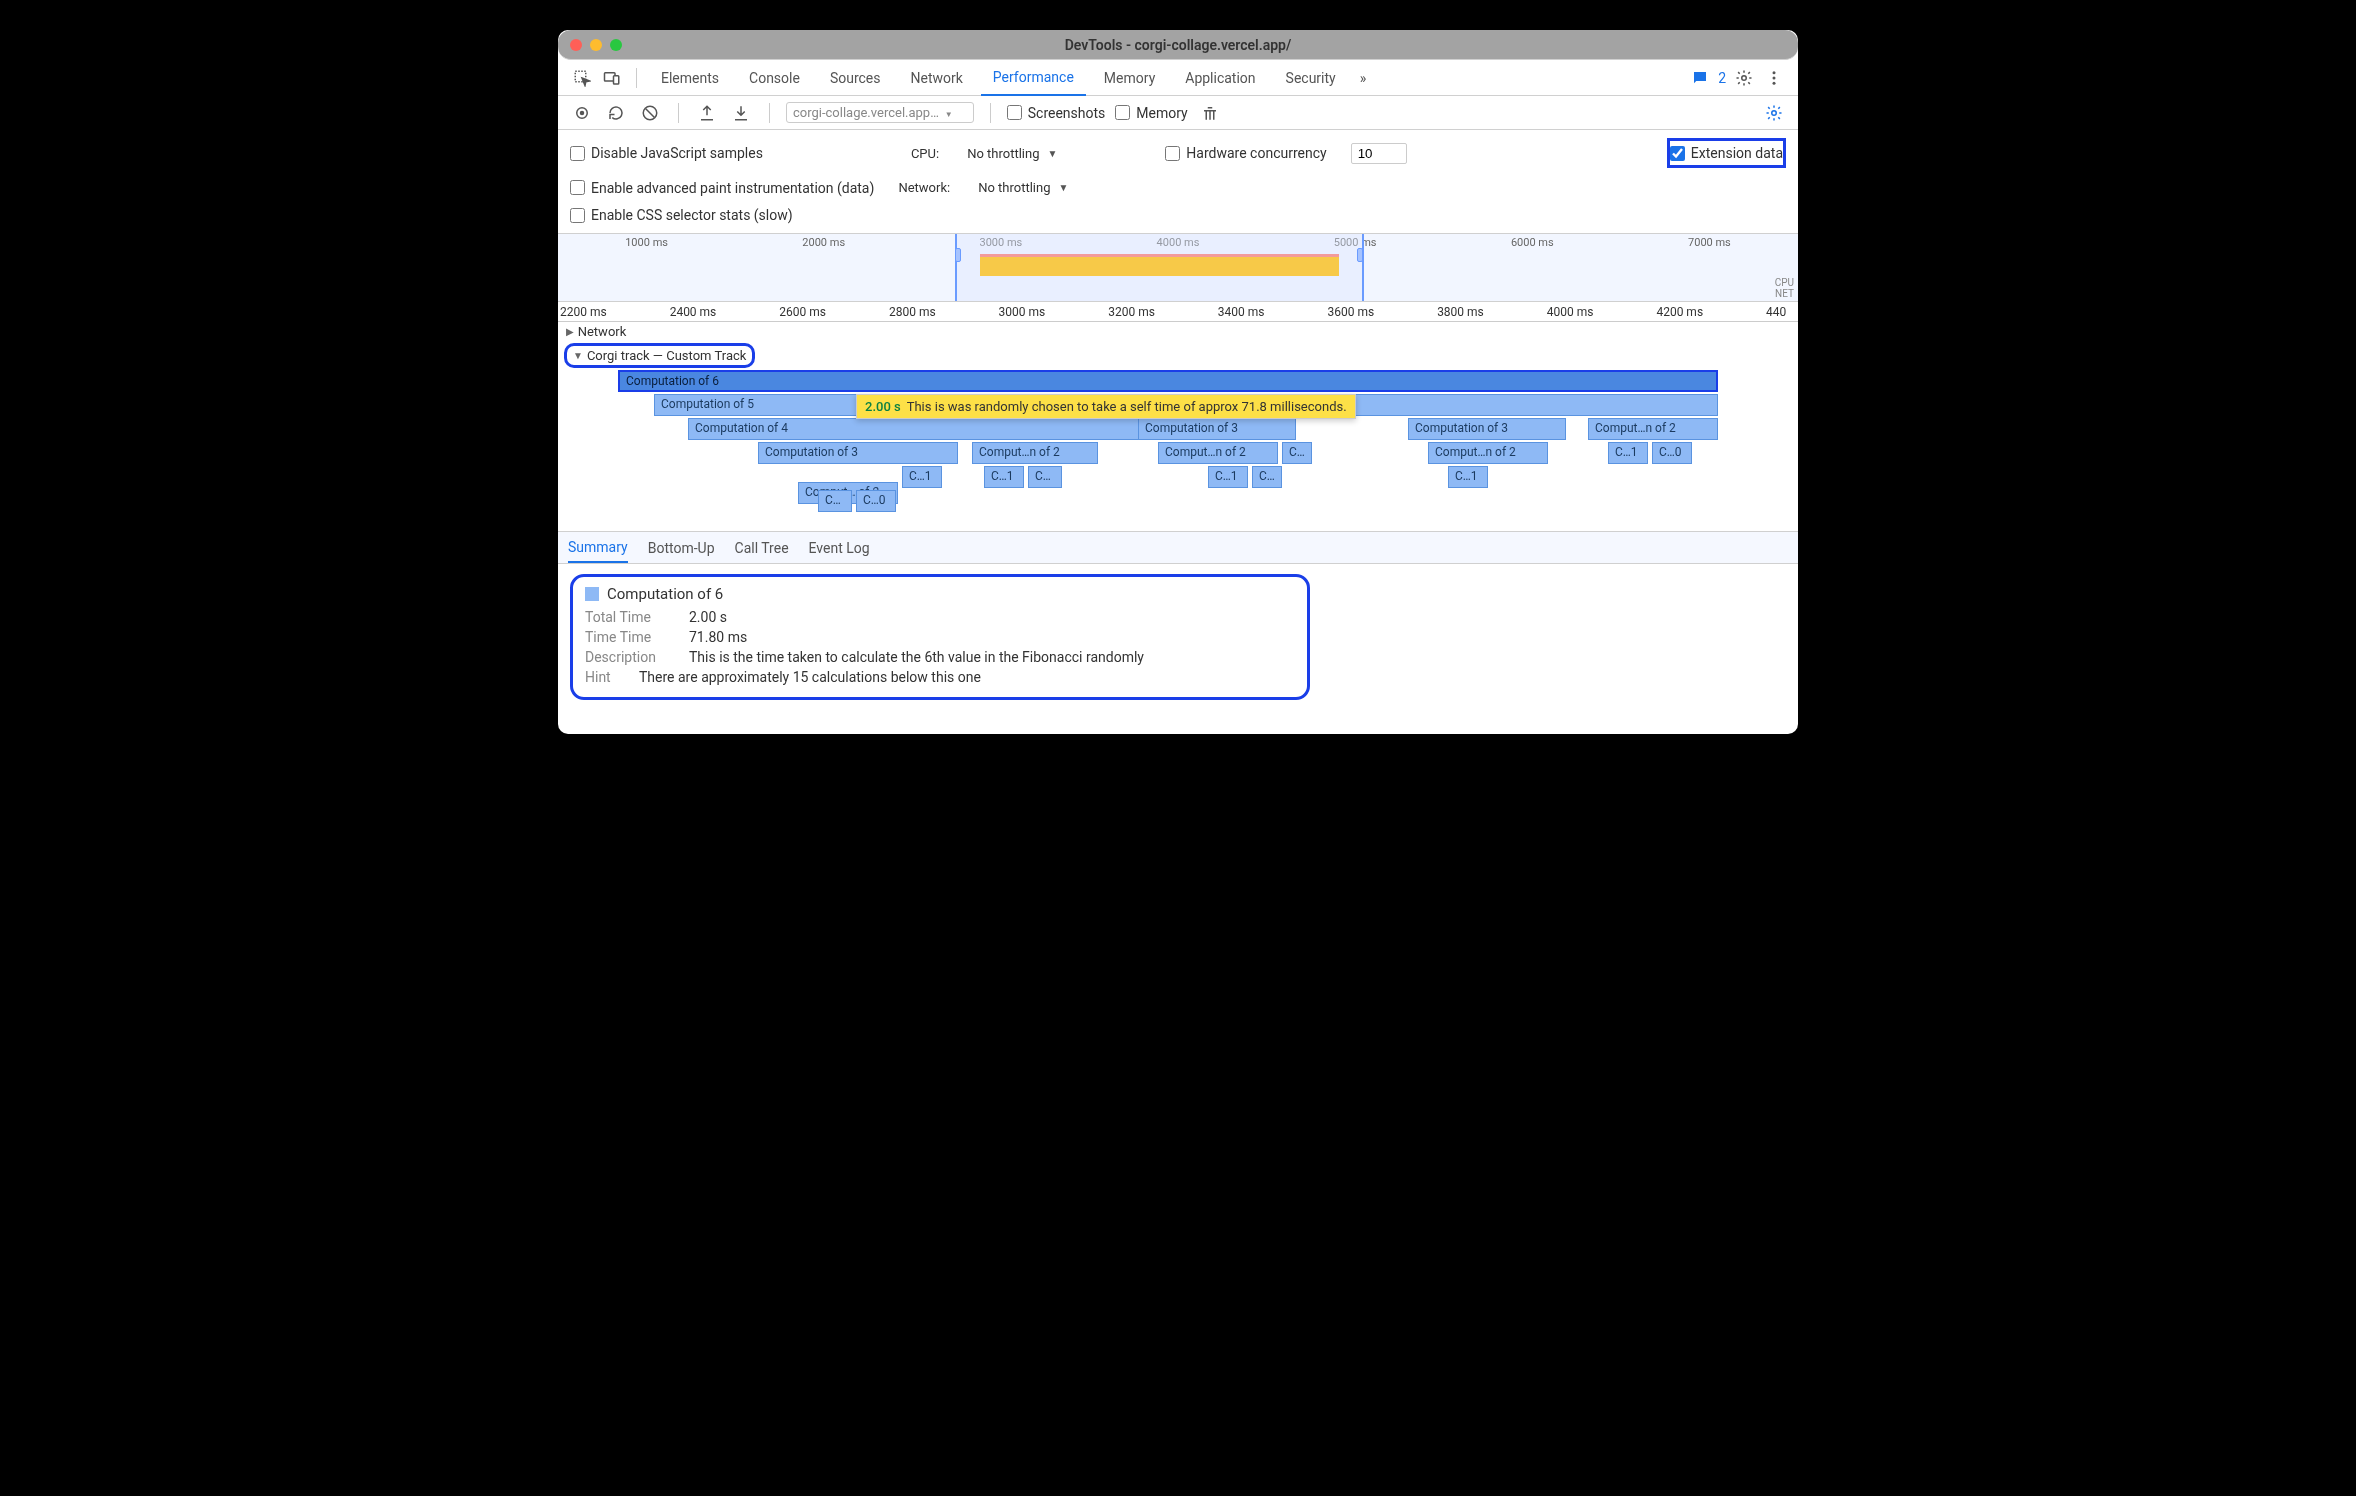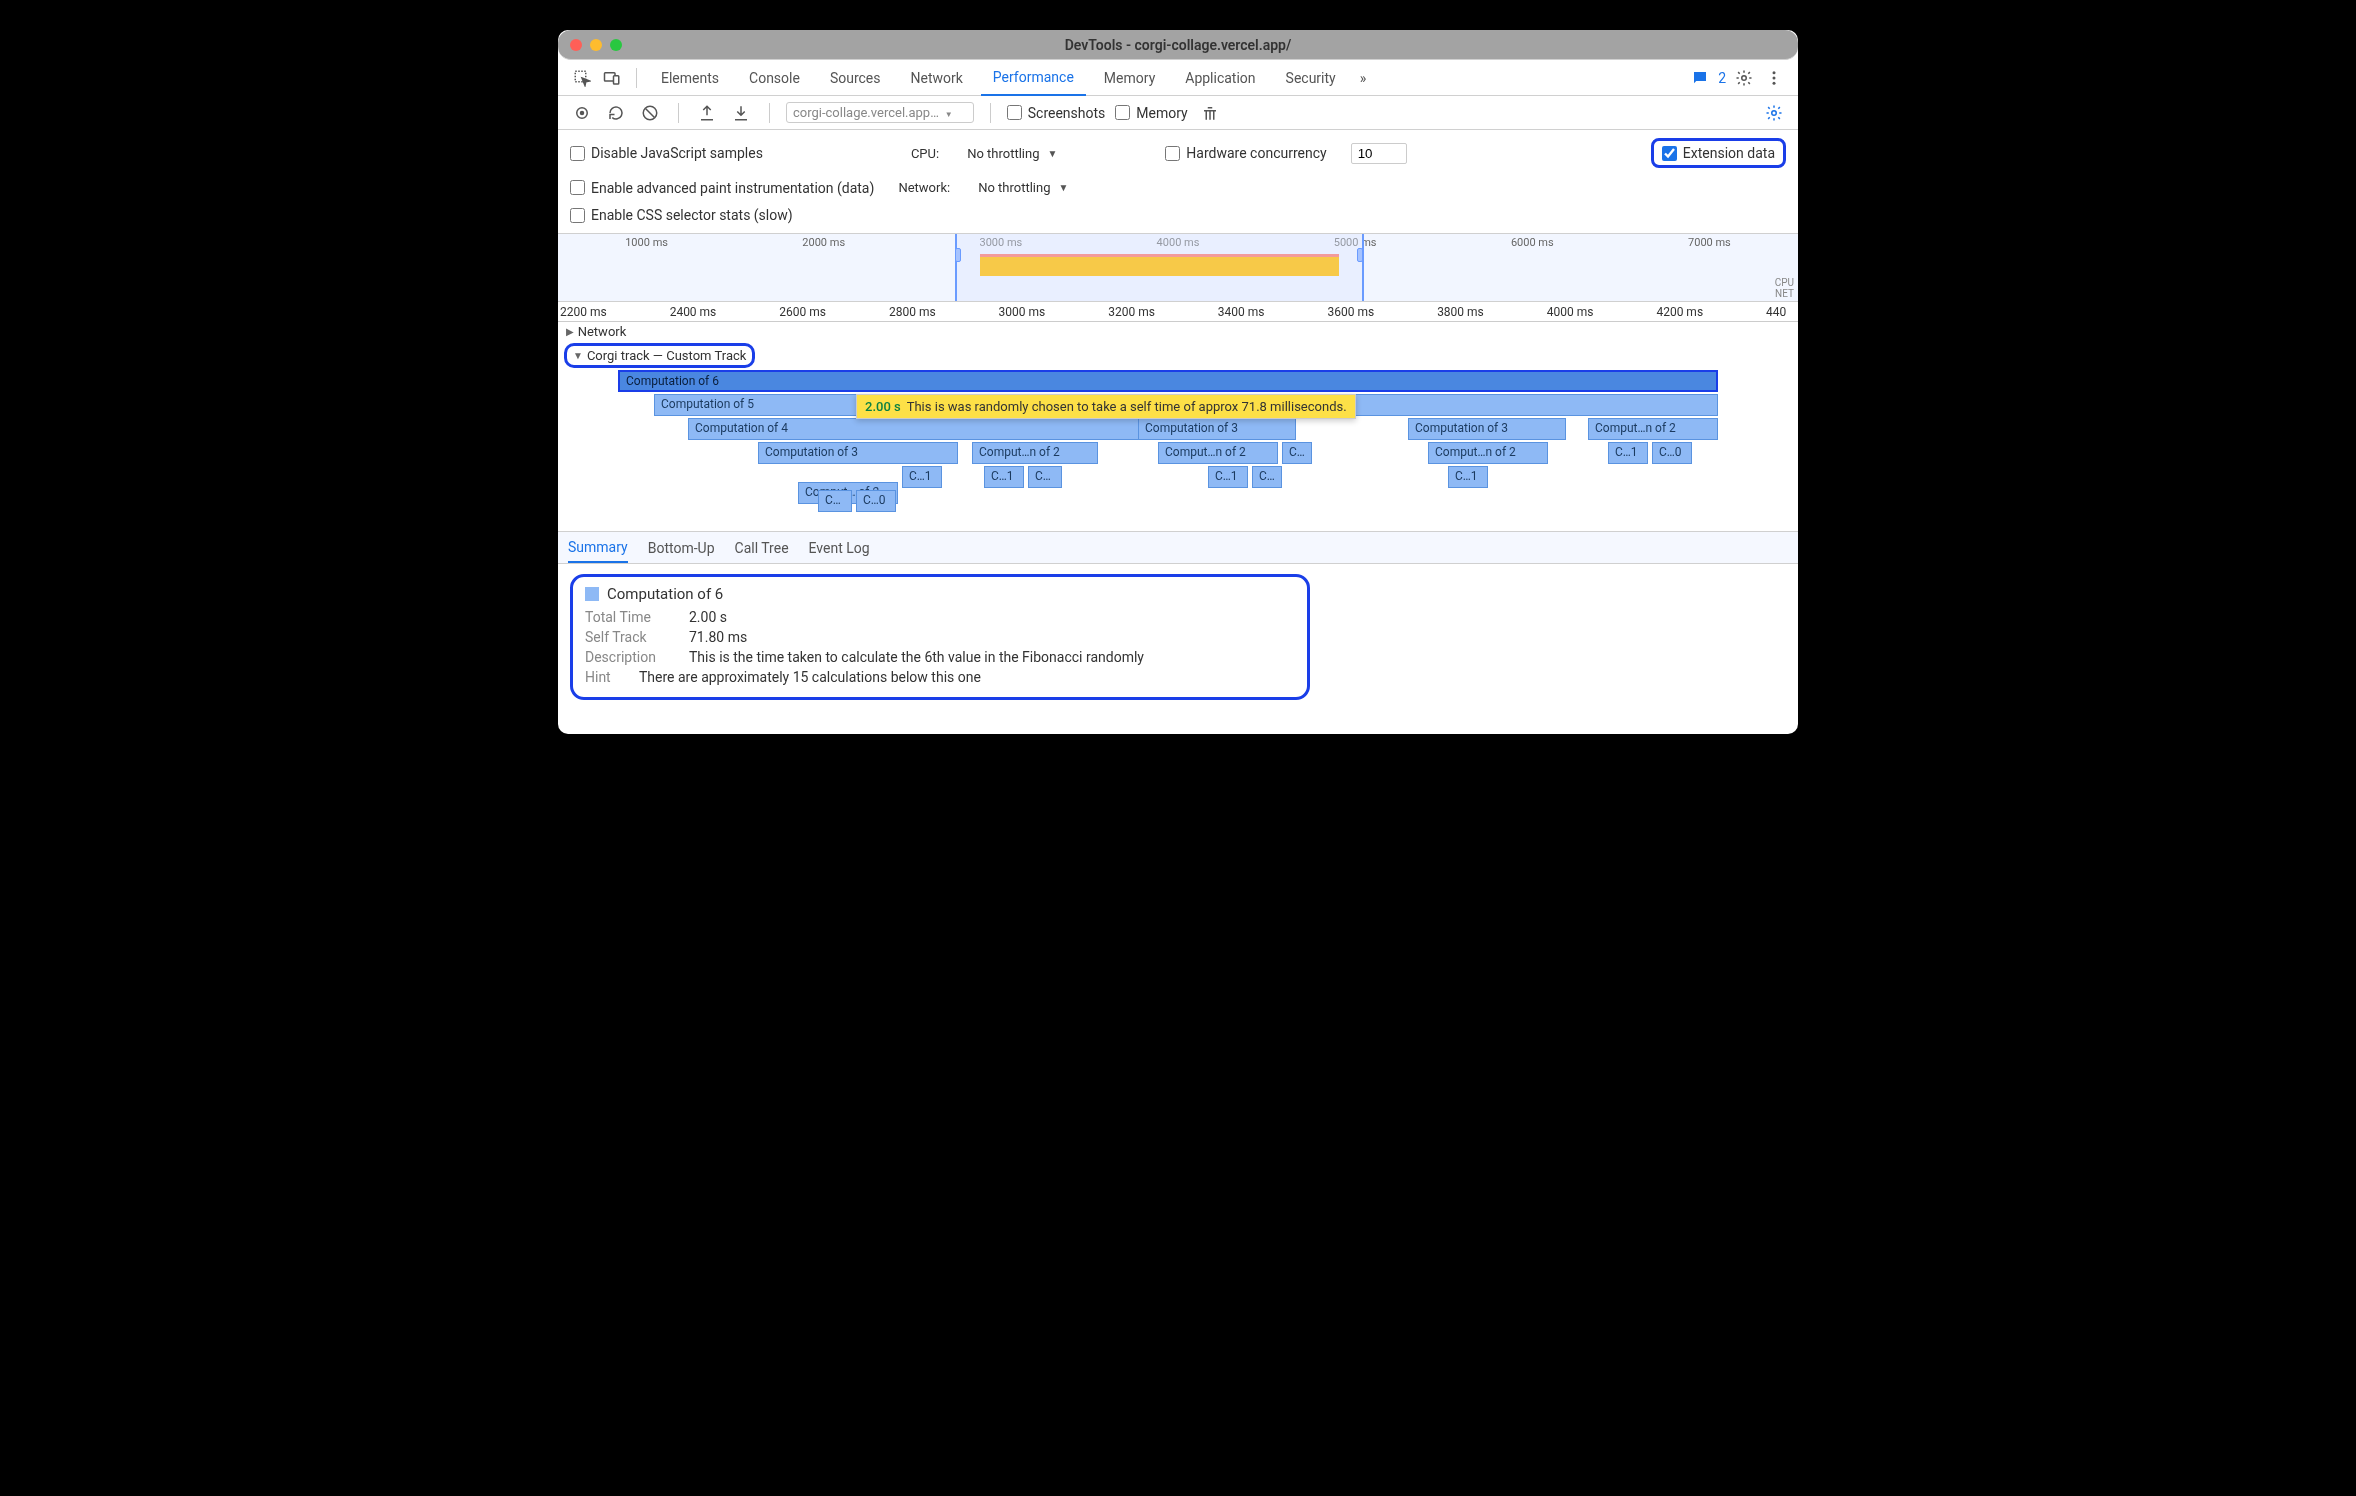--- a/index.html
+++ b/index.html
@@ -28,21 +28,21 @@
 .chk input { width: 15px; height: 15px; }
 
 .options { padding: 8px 12px 10px; border-bottom: 1px solid #d0d0d0; display: flex; flex-direction: column; gap: 10px; }
 .opt-row { display: flex; align-items: center; gap: 24px; flex-wrap: wrap; }
 .opt-row label { font-size: 14px; color: #333; }
 .sel { display: inline-flex; align-items: center; gap: 4px; }
 .sel .val { padding: 2px 4px; }
 .sel .arrow { color: #555; font-size: 10px; }
 .num-input { width: 56px; border: 1px solid #ccc; padding: 2px 6px; border-radius: 2px; }
 
-.highlight-box { border: 3px solid #1a3ee8; border-radius: 8px; padding: 4px 8px; display: inline-flex; align-items: center; gap: 6px; }
+.highlight-box { border: 3px solid #1a3ee8; border-radius: 0; padding: 4px 0; display: inline-flex; align-items: center; gap: 6px; }
 
 .overview { position: relative; height: 68px; border-bottom: 1px solid #d0d0d0; background: #f2f6ff; }
 .overview .ticks { display: flex; font-size: 11px; color: #666; padding-top: 2px; }
 .overview .ticks span { flex: 1; text-align: center; }
 .overview .sel-region { position: absolute; top: 0; bottom: 0; background: rgba(220,230,255,0.4); border-left: 2px solid #6a9bff; border-right: 2px solid #6a9bff; left: 32%; width: 33%; }
 .overview .handle { position:absolute; top:14px; width:6px; height:14px; background:#a6c3ff; border:1px solid #6a9bff; border-radius:2px; }
 .overview .flame { position:absolute; top:20px; left:34%; width:29%; height:22px; background:#f7c948; border-top:3px solid #f29b9b; }
 .overview .labels { position:absolute; right:4px; bottom:2px; font-size:10px; color:#888; text-align:right; }
 
 .ruler { display: flex; border-bottom: 1px solid #ccc; font-size: 12px; color: #333; height: 20px; align-items:center; background:#fff; }
@@ -323,21 +323,21 @@
     <div class="summary-highlight">
       <div class="sum-title">
         <span class="sum-swatch"></span>
         <span>Computation of 6</span>
       </div>
       <div class="sum-row">
           <span class="k">Total Time</span>
           <span class="v">2.00 s</span>
         </div>
       <div class="sum-row">
-          <span class="k">Self Track</span>
+          <span class="k">Time Time</span>
           <span class="v">71.80 ms</span>
         </div>
       <div class="sum-row">
           <span class="k">Description</span>
           <span class="v">This is the time taken to calculate the 6th value in the Fibonacci randomly</span>
         </div>
       <div class="sum-row">
           <span class="k" style="min-width:40px">Hint</span>
           <span class="v">There are approximately 15 calculations below this one</span>
         </div>

